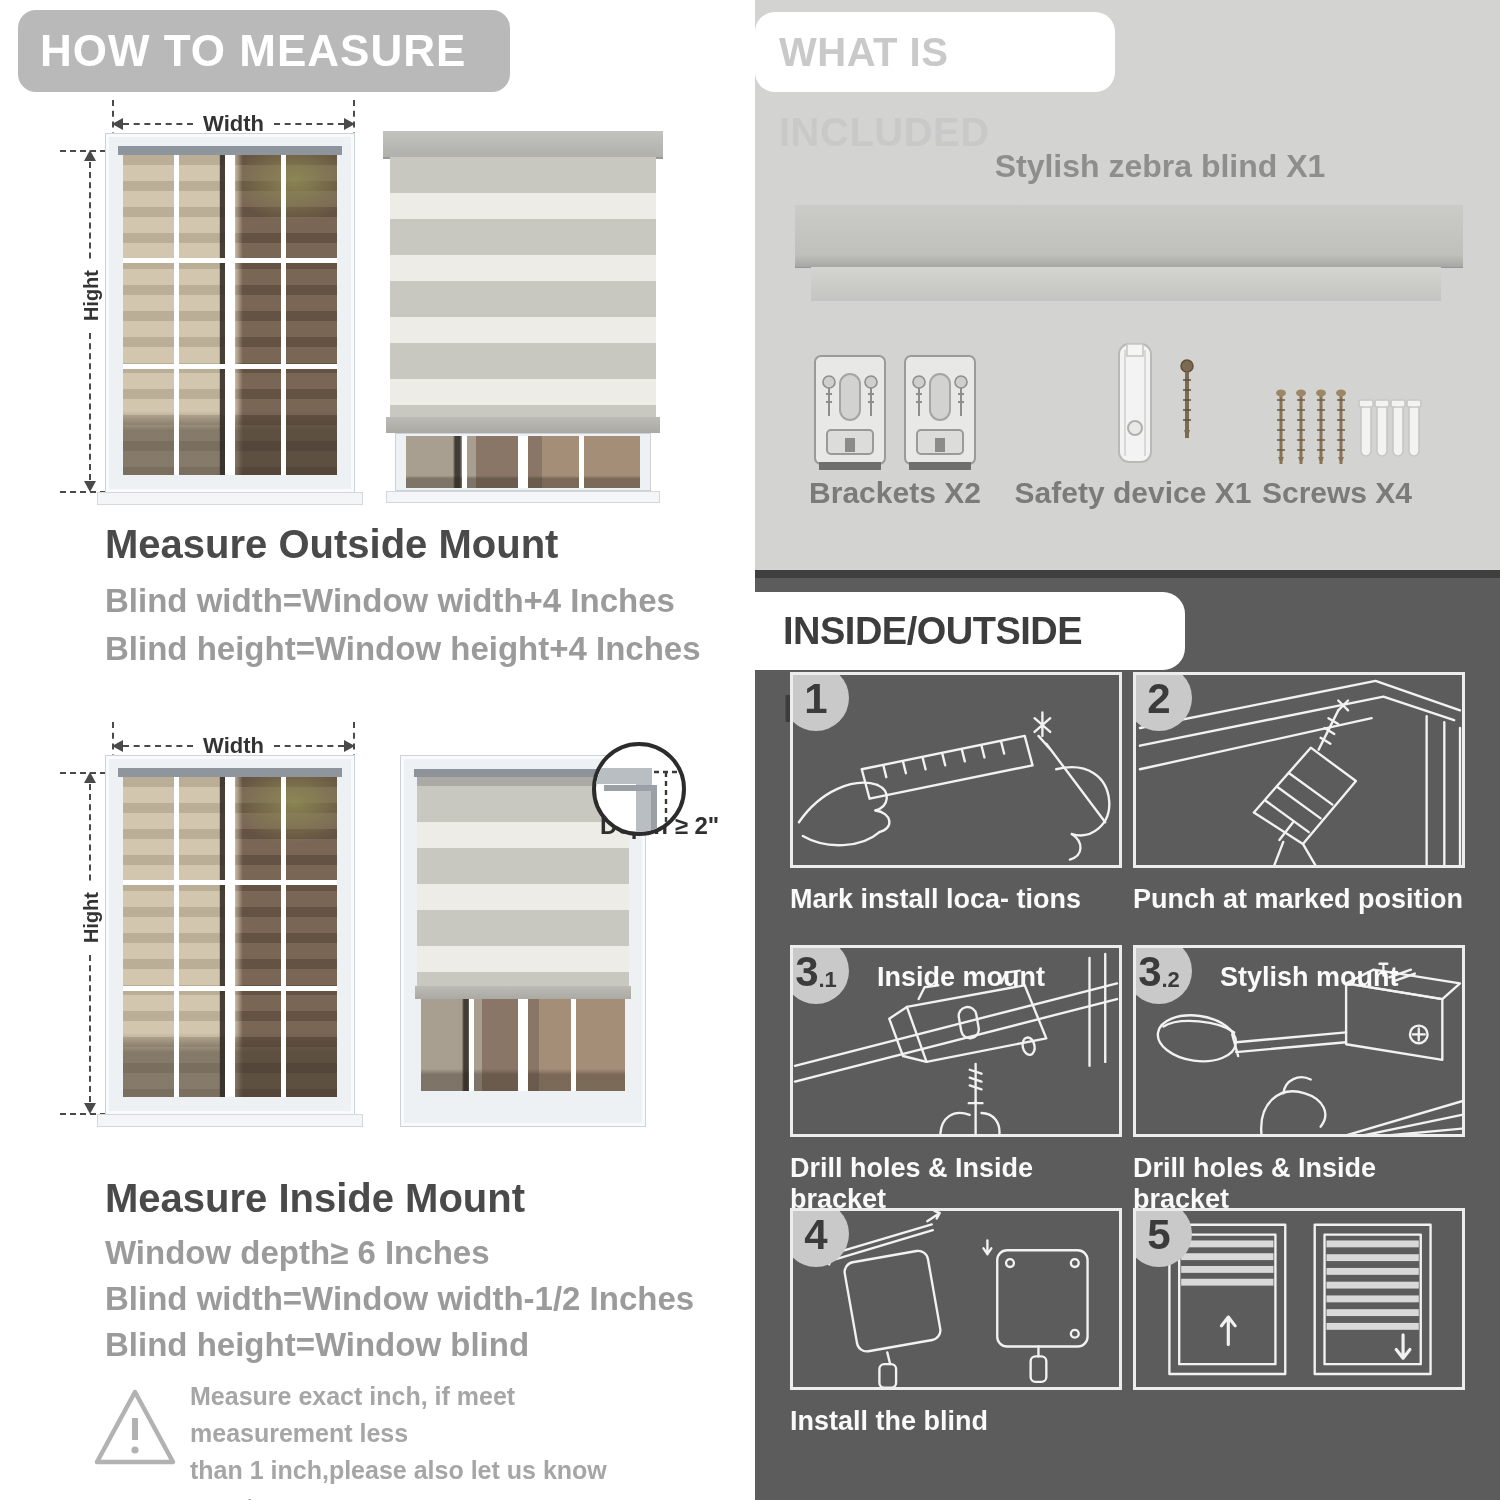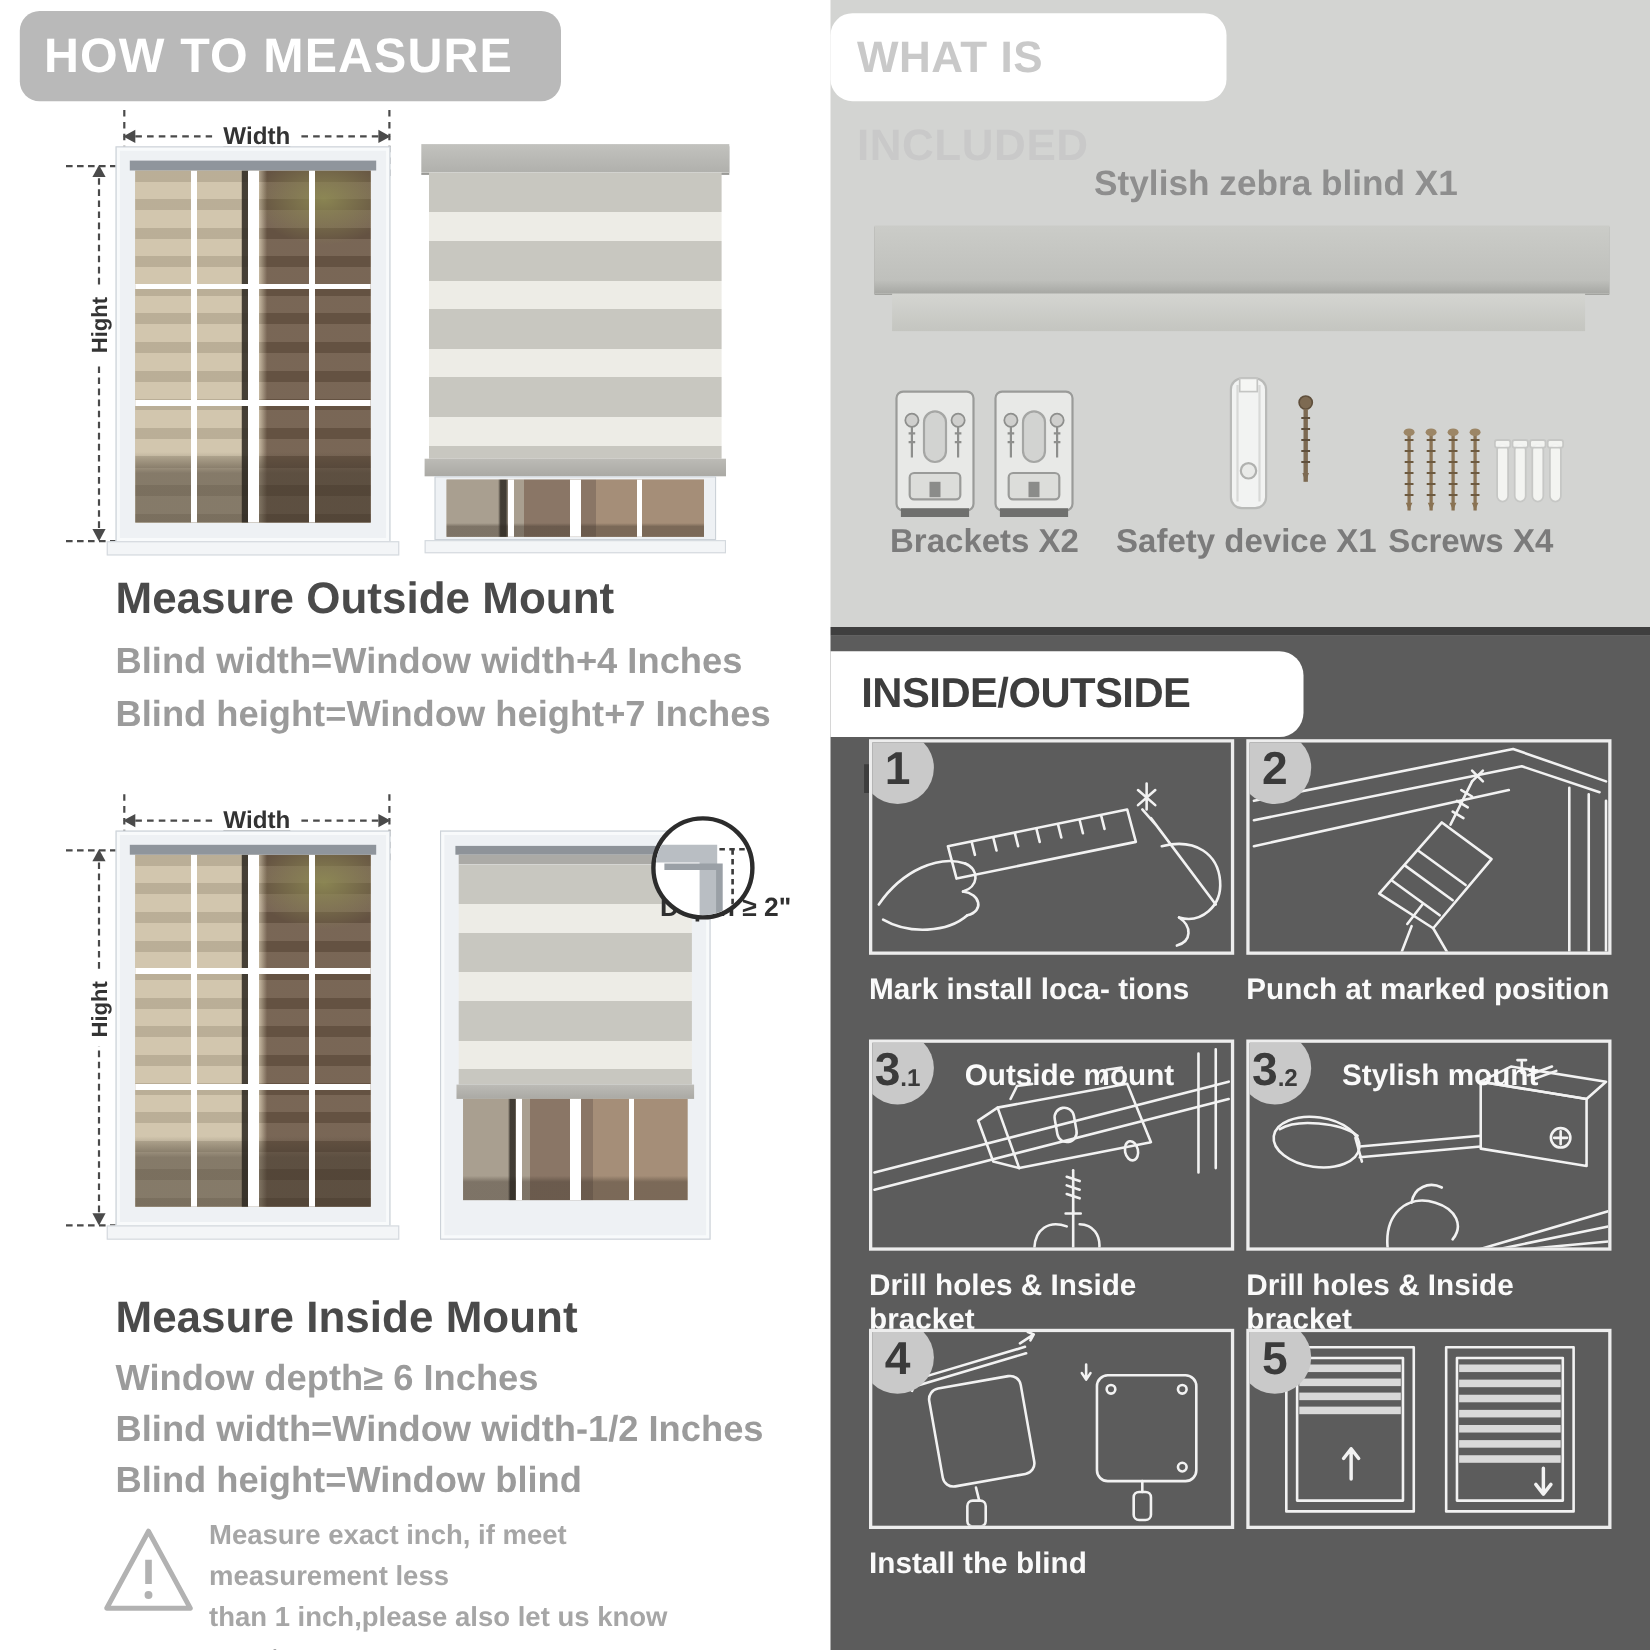--- a/index.html
+++ b/index.html
@@ -9,21 +9,21 @@
 
   
   .left-header { left:18px; top:10px; width:492px; height:82px; background:#b9b9b9; border-radius:18px;
     color:#fff; font-size:44px; font-weight:bold; line-height:82px; padding-left:22px; letter-spacing:1px; }
 
   .h2-dark { font-size:40px; font-weight:bold; color:#4a4a4a; }
   .body-line { font-size:33px; font-weight:bold; color:#9b9b9b; }
 
   
   .wline { height:0; border-top:2px dashed #4a4a4a; flex:1; }
-  .warrow { display:flex; align-items:center;text-decoration:underline; }
+  .warrow { display:flex; align-items:center; }
   .wlabel { font-size:22px; font-weight:bold; color:#333; padding:0 10px; background:#fff; line-height:22px; }
   .ah { width:0; height:0; border-top:6px solid transparent; border-bottom:6px solid transparent; }
   .ah.l { border-right:11px solid #4a4a4a; } .ah.r { border-left:11px solid #4a4a4a; }
   .vdash { width:0; border-left:2px dashed #4a4a4a; }
   .hdash { height:0; border-top:2px dashed #4a4a4a; }
   .hgt { width:0; border-left:2px dashed #4a4a4a; }
   .av { width:0; height:0; border-left:6px solid transparent; border-right:6px solid transparent; position:absolute; left:-7px; }
   .av.u { border-bottom:11px solid #4a4a4a; top:-2px; } .av.d { border-top:11px solid #4a4a4a; bottom:-2px; }
   .hlabel { position:absolute; background:#fff; font-size:20px; font-weight:bold; color:#333;
     writing-mode:vertical-rl; transform:rotate(180deg); padding:8px 0; left:-11px; }
@@ -133,21 +133,21 @@
     <div class="abs rail" style="left:3px;top:286px;width:274px;height:16px;"></div>
     <div class="abs" style="left:12px;top:302px;width:256px;height:58px;background:#eef1f4;border:1px solid #ccd2d8;">
       <div class="abs photo2" style="left:10px;top:2px;right:10px;bottom:2px;"></div>
       <div class="abs gridcols" style="left:10px;top:2px;right:10px;bottom:2px;"></div>
     </div>
     <div class="abs sill" style="left:3px;top:360px;width:274px;height:12px;"></div>
   </div>
 
   <div class="abs h2-dark" style="left:105px;top:522px;">Measure Outside Mount</div>
   <div class="abs body-line" style="left:105px;top:582px;">Blind width=Window width+4 Inches</div>
-  <div class="abs body-line" style="left:105px;top:630px;">Blind height=Window height+7 Inches</div>
+  <div class="abs body-line" style="left:105px;top:630px;">Blind height=Window height+4 Inches</div>
 
   <div class="abs vdash" style="left:112px;top:722px;height:60px;"></div>
   <div class="abs vdash" style="left:353px;top:722px;height:60px;"></div>
   <div class="abs warrow" style="left:112px;top:734px;width:243px;height:24px;">
     <span class="ah l"></span>
       <span class="wline"></span>
     <span class="wlabel">Width</span>
     <span class="wline"></span>
       <span class="ah r"></span>
   </div>
@@ -335,21 +335,21 @@
       </div>
       <div class="step-caption">Punch at  marked position</div>
     </div>
 
     <div class="step" style="left:35px;top:367px;">
       <div class="step-panel" style="height:192px;">
         <div class="badge">
           <span class="n">3</span>
           <span class="s">.1</span>
         </div>
-        <div class="step-tag">Outside mount</div>
+        <div class="step-tag">Inside mount</div>
         <svg class="lineart" viewBox="0 0 332 192">
           <path d="M2,120 L330,36 M2,136 L330,52"></path>
           <path d="M302,10 L302,120 M318,6 L318,116"></path>
           <path d="M116,60 L236,38 L258,92 L136,116 Z"></path>
           <path d="M116,60 L98,72 L112,110 L136,116"></path>
           <path d="M128,52 l6,-12 l14,-2 M212,36 l5,-11 l14,-2"></path>
           <rect x="170" y="60" width="18" height="32" rx="9" transform="rotate(-10 179 76)"></rect>
           <ellipse cx="240" cy="100" rx="6" ry="9" transform="rotate(-12 240 100)"></ellipse>
           <path d="M186,118 L186,156"></path>
           <path d="M180,124 l12,4 M180,132 l12,4 M180,140 l12,4"></path>

